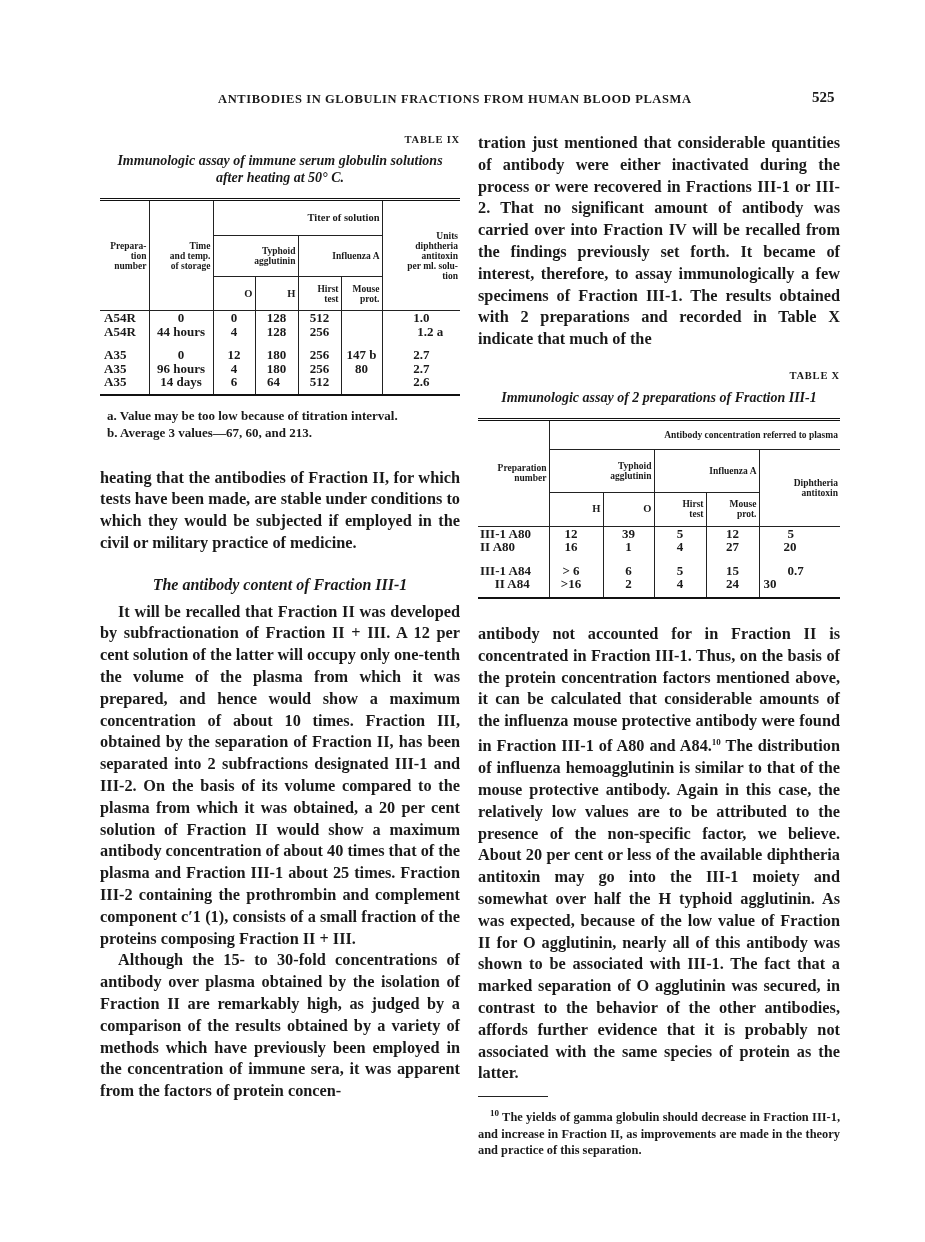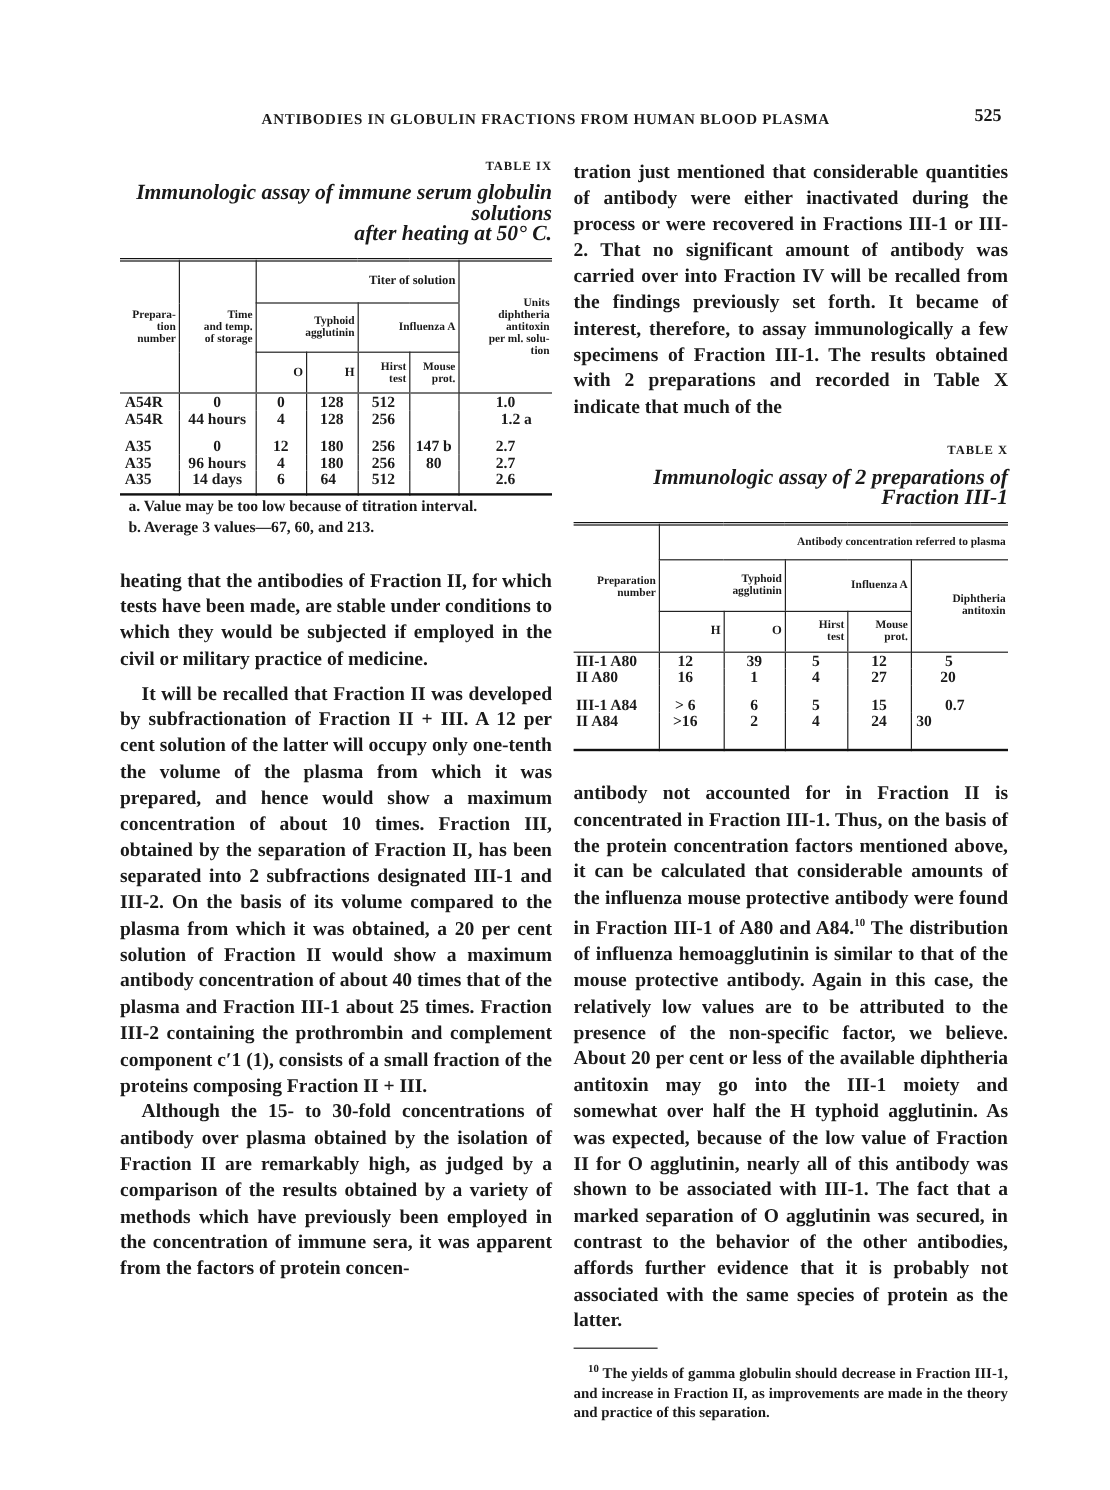--- a/index.html
+++ b/index.html
@@ -7,21 +7,21 @@
   body { position: relative; font-family: "Liberation Serif", "DejaVu Serif", serif; color: #1a1a1a; overflow: hidden; }
 
   .running-head { position: absolute; top: 92px; left: 218px; font-size: 12.5px; font-weight: bold; letter-spacing: 0.6px; }
   .page-number { position: absolute; top: 89px; left: 812px; font-size: 15px; font-weight: bold; }
 
   .col { position: absolute; }
   .col-left { left: 100px; width: 360px; }
   .col-right { left: 478px; width: 362px; }
 
   .table-label { text-align: right; font-size: 10.5px; font-weight: bold; letter-spacing: 0.8px; }
-  .table-caption { text-align: right; font-size: 18px; font-style: italic; font-weight: bold; line-height: 17px; }
+  .table-caption { text-align: center; font-size: 14px; font-style: italic; font-weight: bold; line-height: 17px; }
 
   table.data { border-collapse: collapse; width: 100%; font-family: "Liberation Serif", serif; }
   table.data th { font-size: 9.5px; font-weight: bold; line-height: 10px; text-align: right; vertical-align: middle; padding: 2px 2px; }
   table.data td { font-size: 13px; font-weight: bold; line-height: 13.5px; vertical-align: top; padding: 0 4px; }
   .top-rule { border-top: 3px double #111; }
   .bl { border-left: 1.5px solid #222; }
   .bb { border-bottom: 1.5px solid #222; }
   .body-first td { padding-top: 3px; }
   .bottom-rule { border-bottom: 2px solid #111; }
   .c { text-align: center; }
@@ -130,27 +130,28 @@
           <td class="l" style="padding-bottom:5px;">A35</td>
           <td class="c bl" style="padding-bottom:5px;">14 days</td>
           <td class="c bl" style="padding-bottom:5px;">6</td>
           <td class="r bl" style="padding-bottom:5px;padding-right:10px;">64</td>
           <td class="c bl" style="padding-bottom:5px;">512</td>
           <td class="c bl" style="padding-bottom:5px;"></td>
           <td class="c bl" style="padding-bottom:5px;">2.6</td>
         </tr>
       </tbody>
     </table>
-    <div class="footnotes-ix" style="margin-top:0;padding-left:7px;">
+    <div class="footnotes-ix" style="margin-top:11px;padding-left:7px;">
       <div>a. Value may be too low because of titration interval.</div>
       <div>b. Average 3 values—67, 60, and 213.</div>
     </div>
   </div>
 
   <p class="body" style="margin-top:26px;">heating that the antibodies of Fraction II, for which tests have been made, are stable under conditions to which they would be subjected if employed in the civil or military practice of medicine.</p>
+  <div class="section-heading" style="margin-top:22px;">The antibody content of Fraction III-1</div>
   <p class="body indent" style="margin-top:7px;">It will be recalled that Fraction II was developed by subfractionation of Fraction II + III. A 12 per cent solution of the latter will occupy only one-tenth the volume of the plasma from which it was prepared, and hence would show a maximum concentration of about 10 times. Fraction III, obtained by the separation of Fraction II, has been separated into 2 subfractions designated III-1 and III-2. On the basis of its volume compared to the plasma from which it was obtained, a 20 per cent solution of Fraction II would show a maximum antibody concentration of about 40 times that of the plasma and Fraction III-1 about 25 times. Fraction III-2 containing the prothrombin and complement component c′1 (1), consists of a small fraction of the proteins composing Fraction II + III.</p>
   <p class="body indent">Although the 15- to 30-fold concentrations of antibody over plasma obtained by the isolation of Fraction II are remarkably high, as judged by a comparison of the results obtained by a variety of methods which have previously been employed in the concentration of immune sera, it was apparent from the factors of protein concen-</p>
 </div>
 
 <div class="col col-right" style="top:132px;">
   <p class="body">tration just mentioned that considerable quantities of antibody were either inactivated during the process or were recovered in Fractions III-1 or III-2. That no significant amount of antibody was carried over into Fraction IV will be recalled from the findings previously set forth. It became of interest, therefore, to assay immunologically a few specimens of Fraction III-1. The results obtained with 2 preparations and recorded in Table X indicate that much of the</p>
 
   <div style="margin-top:20px;">
     <div class="table-label">TABLE X</div>
     <div class="table-caption" style="margin-top:8px;">Immunologic assay of 2 preparations of Fraction III-1</div>
@@ -204,21 +205,21 @@
         </tr>
         <tr>
           <td class="l" style="padding-left:2px;padding-top:10px;">III-1 A84</td>
           <td class="r bl" style="padding-right:14px;padding-top:10px;">&gt; 6</td>
           <td class="c bl" style="padding-top:10px;">6</td>
           <td class="c bl" style="padding-top:10px;">5</td>
           <td class="c bl" style="padding-top:10px;">15</td>
           <td class="l bl" style="padding-left:28px;padding-top:10px;">0.7</td>
         </tr>
         <tr class="bottom-rule">
-          <td class="l" style="padding-left:2px;padding-bottom:16px;">II A84</td>
+          <td class="l" style="padding-left:2px;padding-bottom:6px;text-align:center;">II A84</td>
           <td class="r bl" style="padding-right:14px;padding-bottom:6px;">&gt;16</td>
           <td class="c bl" style="padding-bottom:6px;">2</td>
           <td class="c bl" style="padding-bottom:6px;">4</td>
           <td class="c bl" style="padding-bottom:6px;">24</td>
           <td class="l bl" style="padding-bottom:6px;">30</td>
         </tr>
       </tbody>
     </table>
   </div>
 

